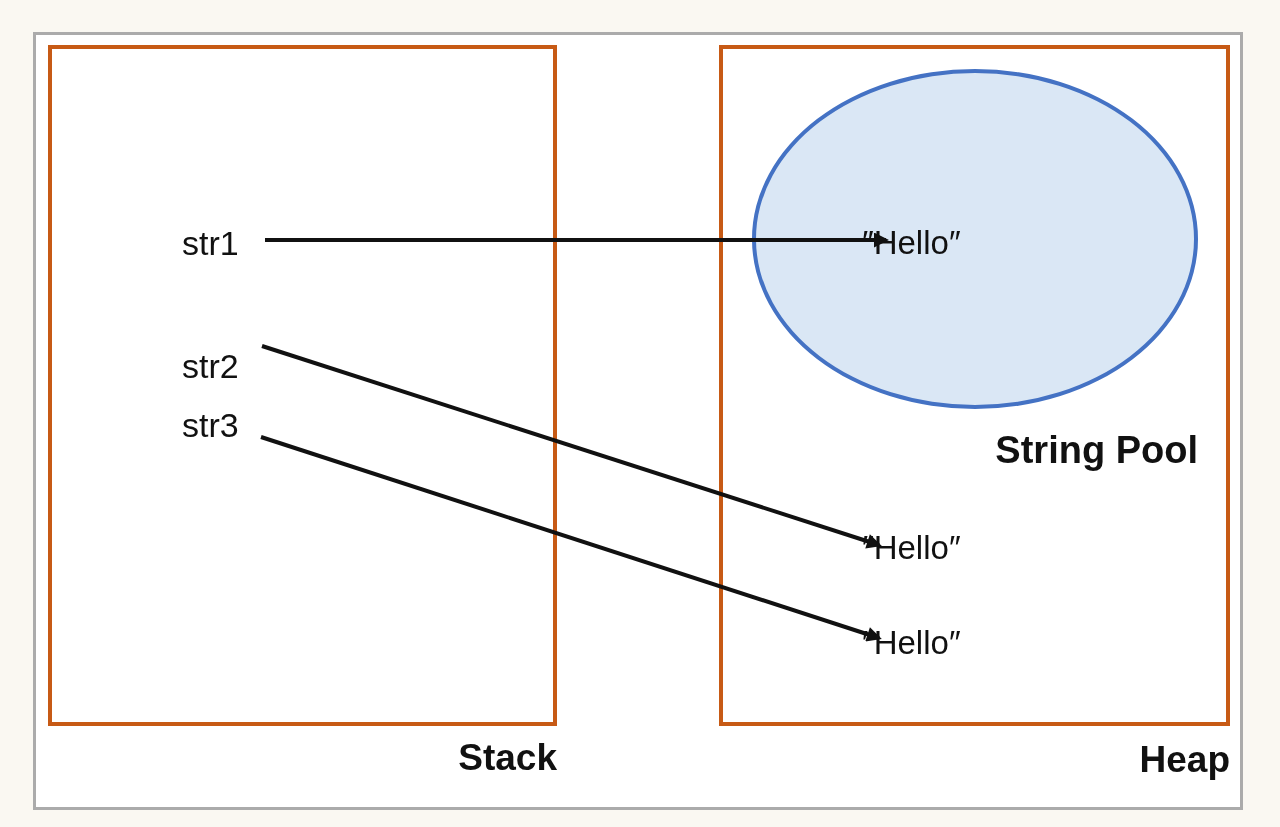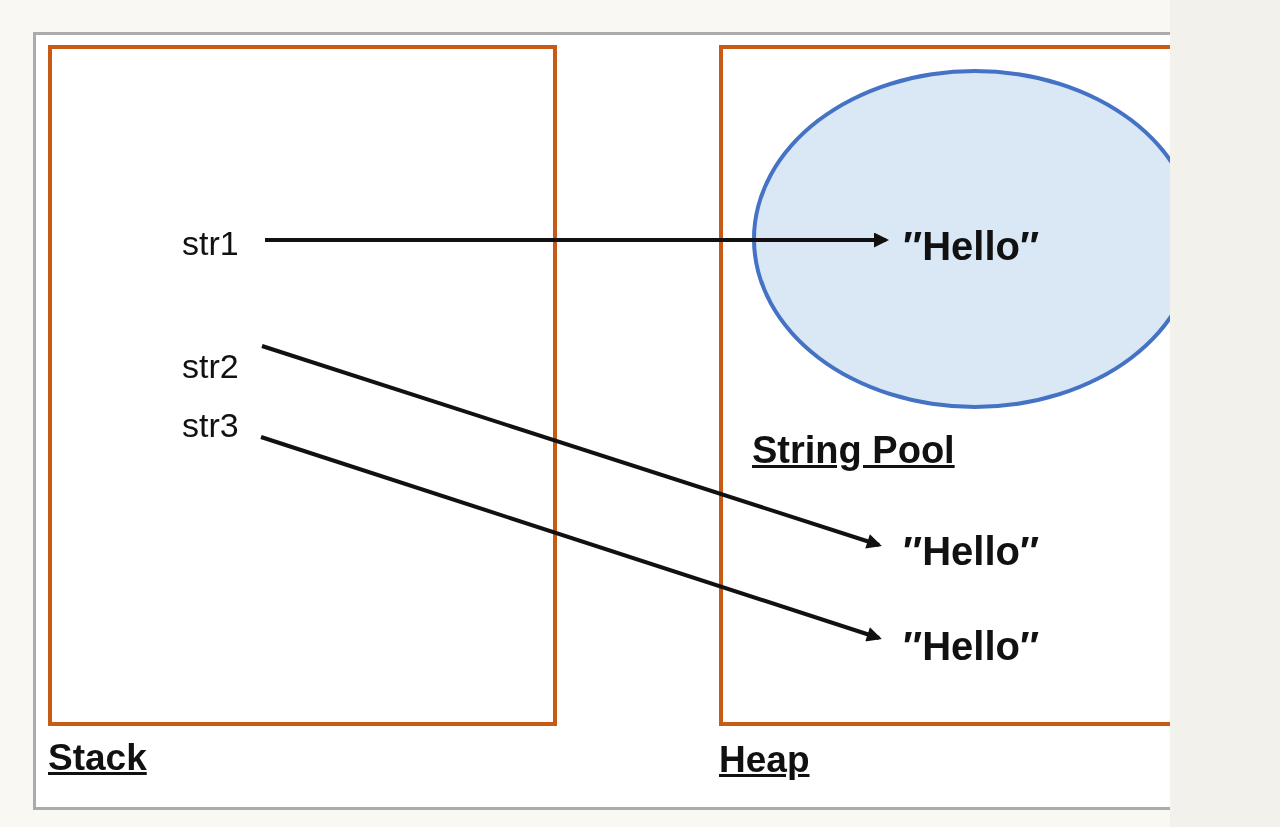--- a/index.html
+++ b/index.html
@@ -3,21 +3,21 @@
 <meta charset="utf-8">
 <style>
   html, body {
     margin: 0;
     padding: 0;
     background: #f3f1ec;
     font-family: "Liberation Sans", sans-serif;
   }
   .canvas {
     position: relative;
-    width: 1170px;
+    width: 1280px;
     height: 827px;
     background: #faf8f2;
     overflow: hidden;
     color: #111111;
   }
   
   .frame {
     position: absolute;
     left: 33px;
     top: 32px;
@@ -56,23 +56,22 @@
     background: #dae7f5;
     border-radius: 50%;
     box-sizing: border-box;
   }
   
   .region-caption {
     position: absolute;
     font-size: 37px;
     font-weight: bold;
     line-height: 1;
-    text-align: left;
+    text-align: right;
     letter-spacing: 0px;
-    text-decoration: underline;
   }
   .caption-stack {
     left: 48px;
     top: 739px;
     width: 509px;
   }
   .caption-heap {
     left: 719px;
     top: 741px;
     width: 511px;
@@ -91,25 +90,24 @@
     font-size: 34px;
     line-height: 1;
     text-align: left;
   }
   .var-str1 { top: 226px; }
   .var-str2 { top: 328px; margin-top: 21px; }
   .var-str3 { top: 408px; }
   
   .string-value {
     position: absolute;
-    left: 903px;
-    font-size: 40px;
+    left: 862px;
+    font-size: 33px;
     line-height: 1;
     white-space: nowrap;
-    font-weight: bold;
   }
   .hello-pool  { top: 226px; }
   .hello-heap1 { top: 531px; }
   .hello-heap2 { top: 626px; }
   
   .arrows {
     position: absolute;
     left: 0;
     top: 0;
     width: 1280px;

